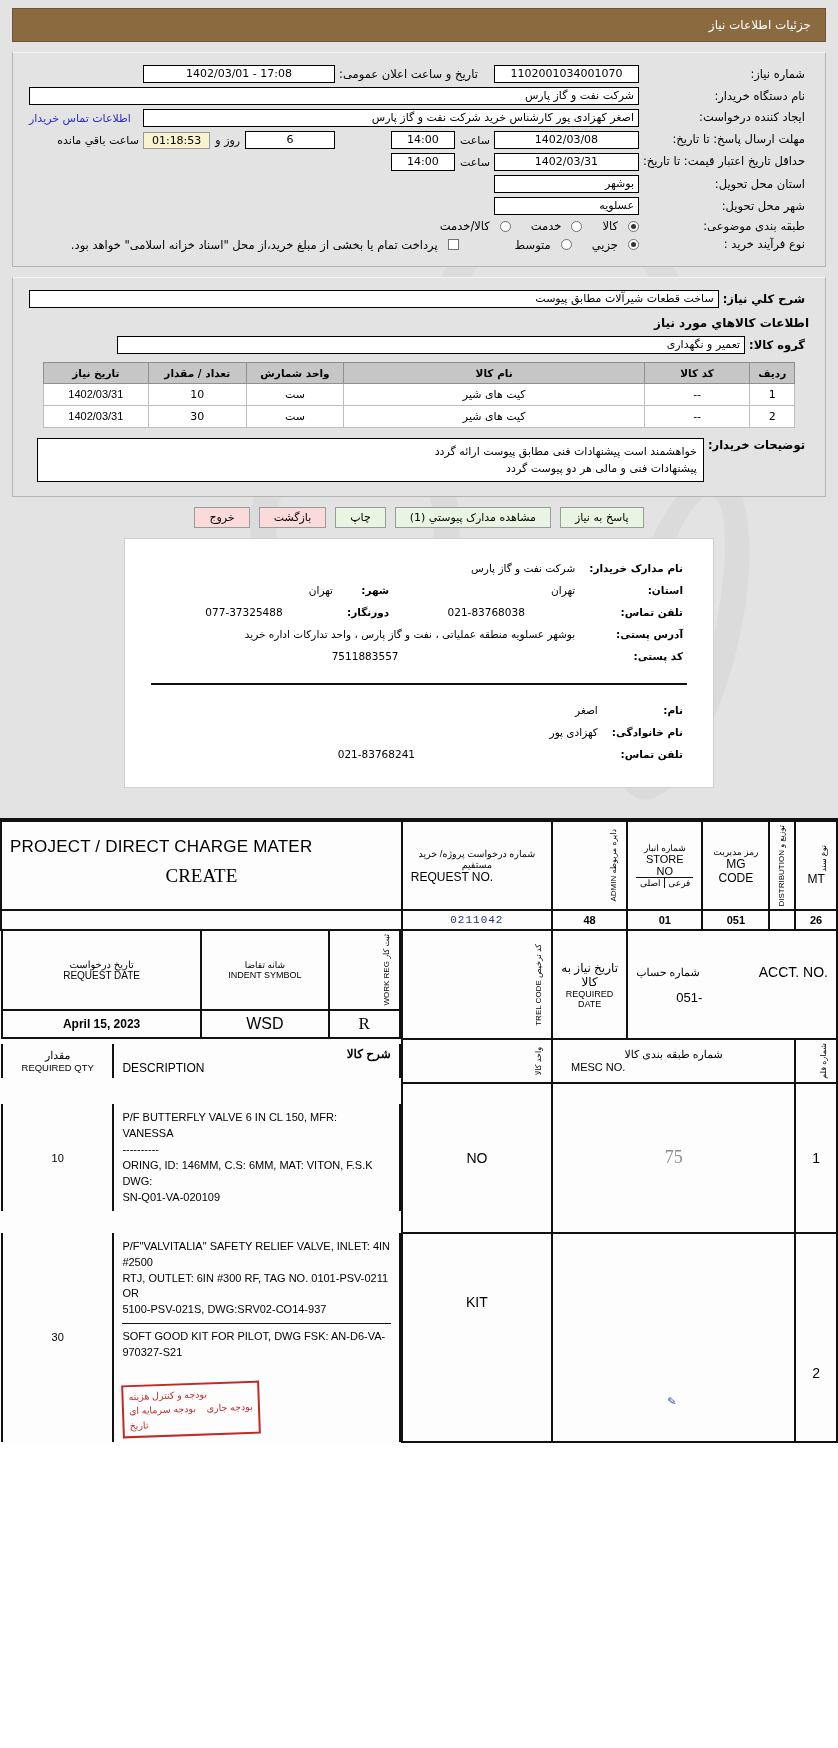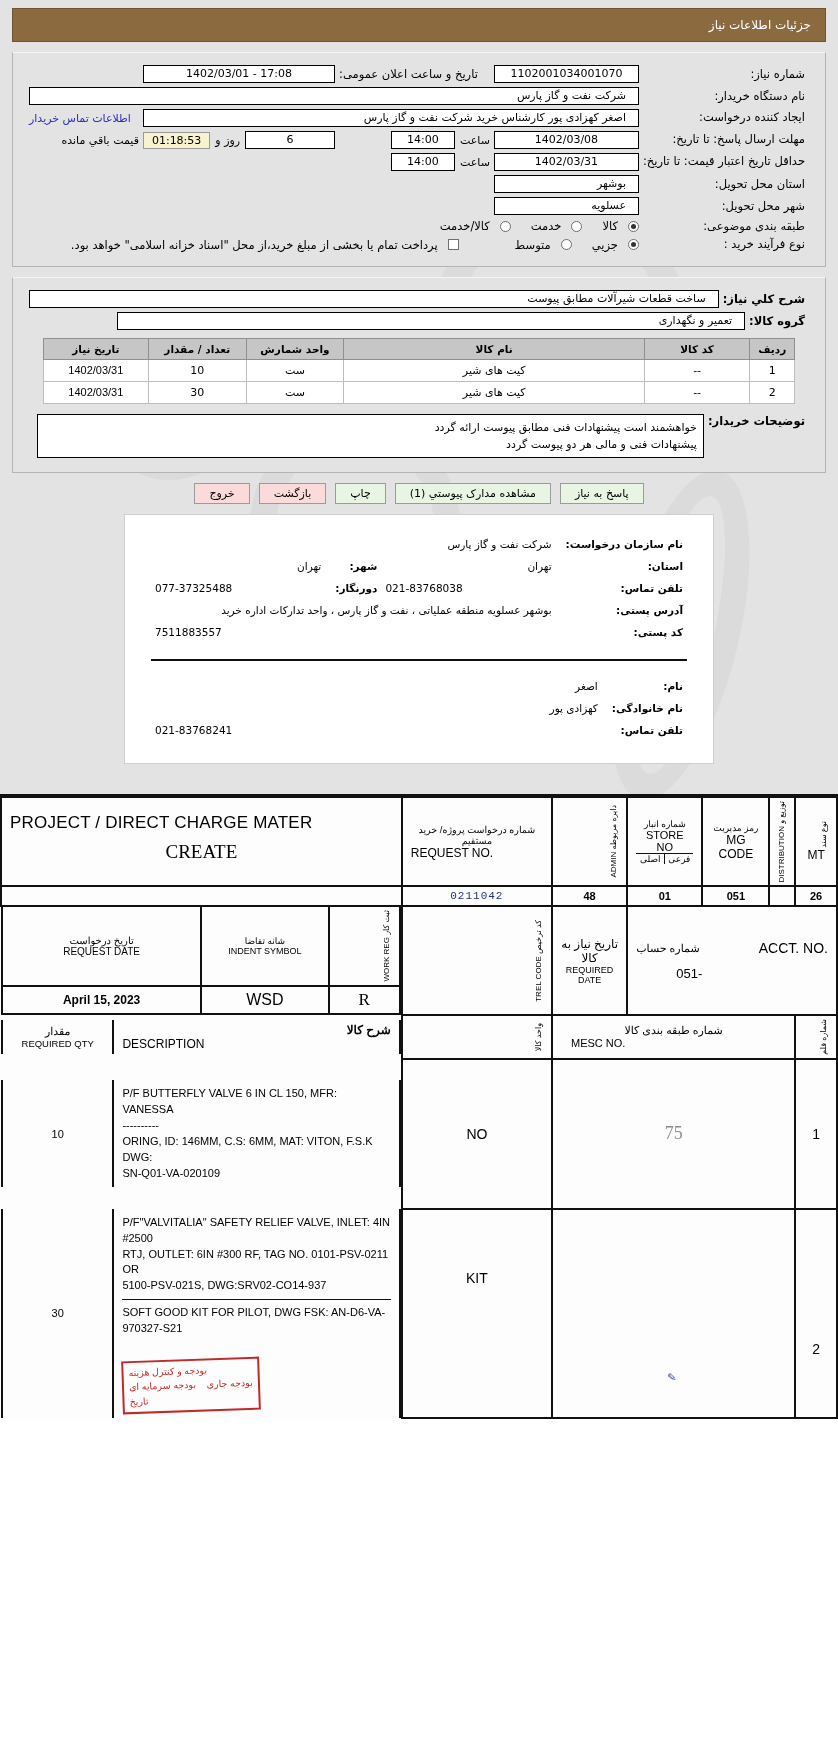--- a/index.html
+++ b/index.html
@@ -68,21 +68,21 @@
     line-height: 1.25;
   }
   .lbl.two { line-height: 1.15; }
 
   .fld {
     background: #ffffff;
     border: 1px solid #000000;
     height: 18px;
     line-height: 16px;
     font-size: 11px;
-    padding: 0 12px;
+    padding: 0 4px;
     text-align: right;
     display: block;
     white-space: nowrap;
     overflow: hidden;
   }
   .fld.num { text-align: center; font-family: "DejaVu Sans", sans-serif; }
   .fld.ltr { direction: ltr; text-align: center; }
 
   .inline { display: flex; align-items: center; gap: 5px; justify-content: flex-start; }
   .inline .mini { width: 64px; }
@@ -192,21 +192,21 @@
     font-size: 11.5px;
     font-weight: bold;
     padding: 7px 14px;
     text-align: right;
   }
   .card-body { padding: 18px 26px 22px 26px; }
   table.contact { width: 100%; border-collapse: collapse; font-size: 10.5px; }
   table.contact td { padding: 5px 4px; vertical-align: top; }
   .c-lbl { font-weight: bold; text-align: right; white-space: nowrap; width: 1%; }
   .c-val { text-align: right; padding-right: 10px !important; }
-  .c-val.ltr { direction: ltr; text-align: left; }
+  .c-val.ltr { direction: ltr; text-align: center; }
   .hr { border: none; border-top: 2px solid #111; margin: 16px 0 14px 0; }
   .c-sub { font-weight: bold; font-size: 10.5px; text-align: right; padding-bottom: 6px; }
 
   
   .scan {
     width: 838px;
     background: #fdfdfd;
     border-top: 2px solid #111;
     position: relative;
     padding: 0;
@@ -304,21 +304,21 @@
             <span class="fld ltr mini">14:00</span>
           </div>
         </td>
         <td>
           <div class="inline">
             <span class="fld num" style="width:90px">6</span>
             <span class="mini-label">روز و</span>
             <span class="counter">01:18:53</span>
           </div>
         </td>
-        <td><span class="mini-label">قیمت باقي مانده</span></td>
+        <td><span class="mini-label">ساعت باقي مانده</span></td>
       </tr>
       <tr>
         <td class="lbl two">حداقل تاریخ اعتبار قیمت: تا تاریخ:</td>
         <td>
               <span class="fld ltr">1402/03/31</span>
             </td>
         <td>
           <div class="inline">
             <span class="mini-label">ساعت</span>
             <span class="fld ltr mini">14:00</span>
@@ -392,20 +392,21 @@
       <tbody>
           <tr>
         <td class="lbl bold" style="font-weight:bold">شرح کلي نیاز:</td>
         <td>
               <span class="fld">ساخت قطعات شیرآلات مطابق پیوست</span>
             </td>
       </tr>
     </tbody>
       </table>
 
+    <div class="sec-title">اطلاعات کالاهاي مورد نیاز</div>
 
     <table class="form">
       <tbody>
           <tr>
         <td class="lbl" style="font-weight:bold">گروه کالا:</td>
         <td style="padding-left:90px">
               <span class="fld">تعمیر و نگهداری</span>
             </td>
       </tr>
     </tbody>
@@ -464,21 +465,21 @@
     <button class="btn red">بازگشت</button>
     <button class="btn red">خروج</button>
   </div>
 
   <div class="card-wrap">
     <div class="card">
       <div class="card-body">
         <table class="contact">
           <tbody>
               <tr>
-            <td class="c-lbl">نام سازمان درخواست:</td>
+            <td class="c-lbl">نام مدارک خریدار:</td>
             <td class="c-val" colspan="3">شرکت نفت و گاز پارس</td>
           </tr>
           <tr>
             <td class="c-lbl">استان:</td>
             <td class="c-val">تهران</td>
             <td class="c-lbl">شهر:</td>
             <td class="c-val">تهران</td>
           </tr>
           <tr>
             <td class="c-lbl">تلفن تماس:</td>

